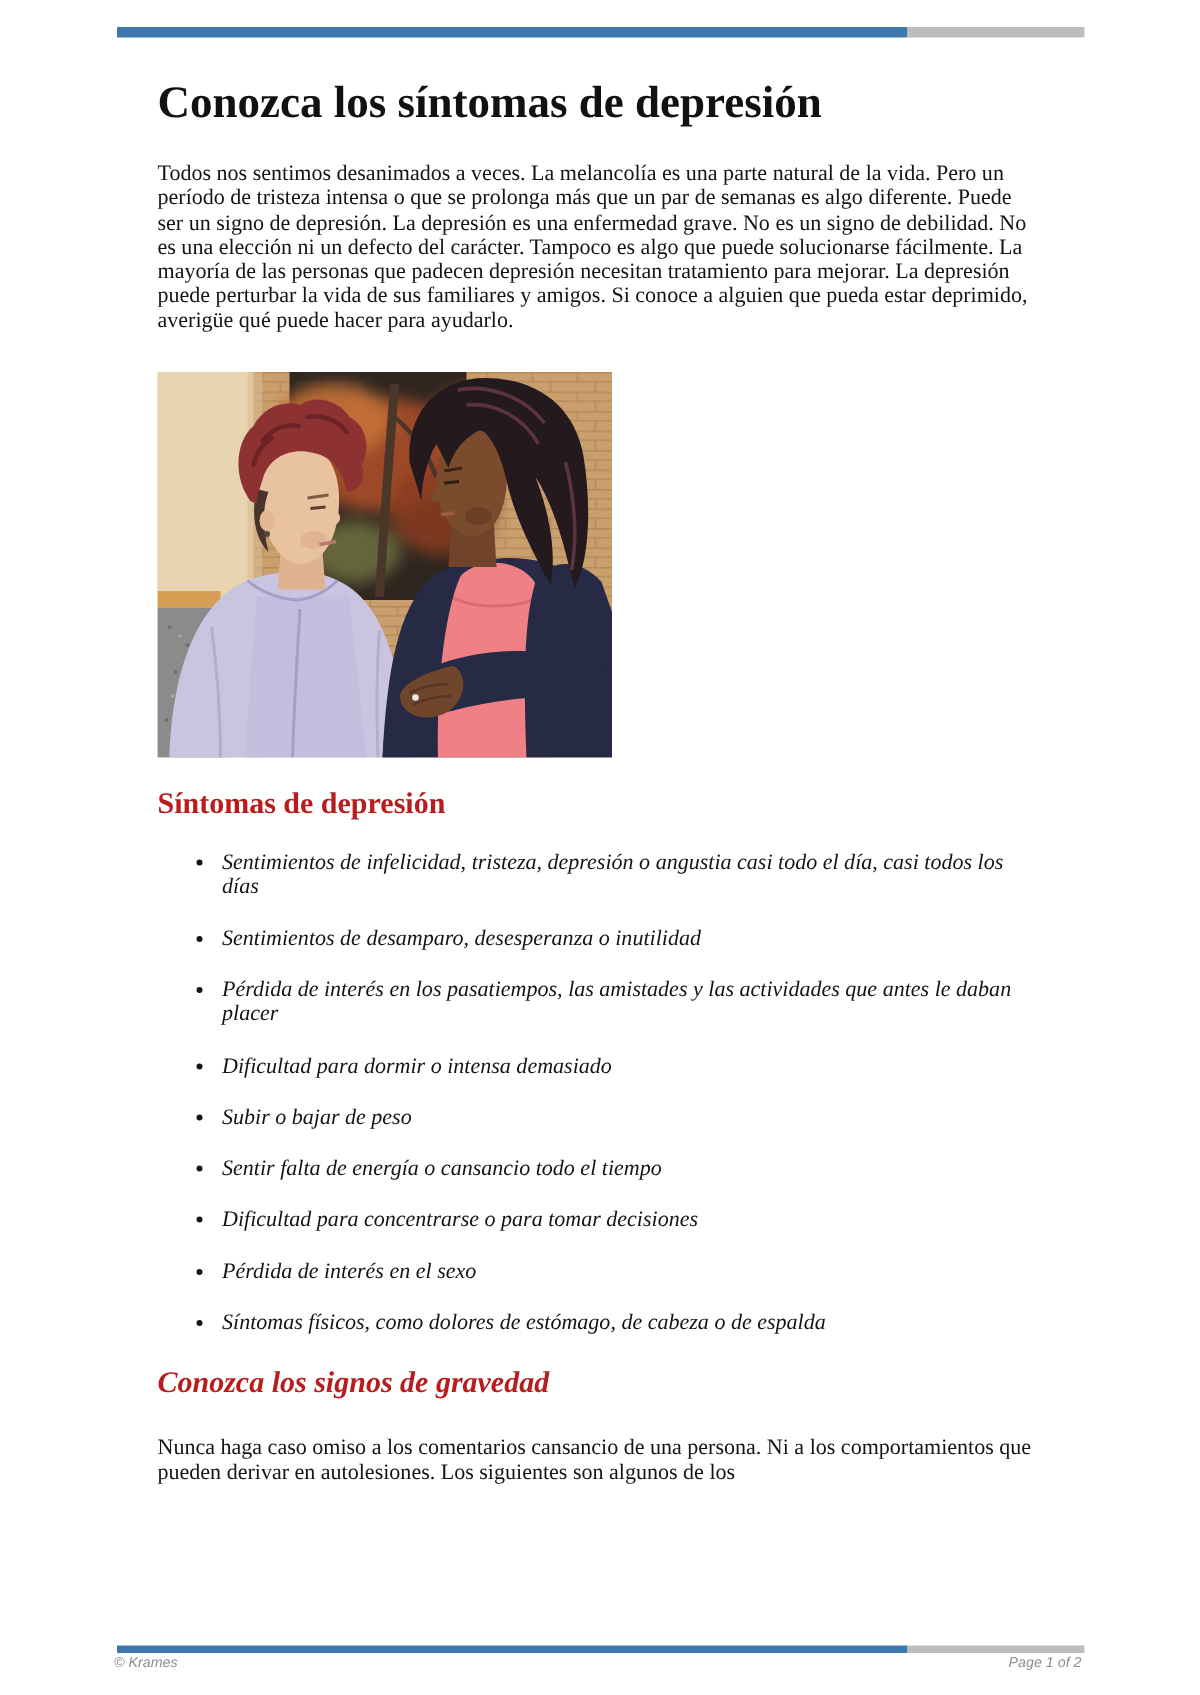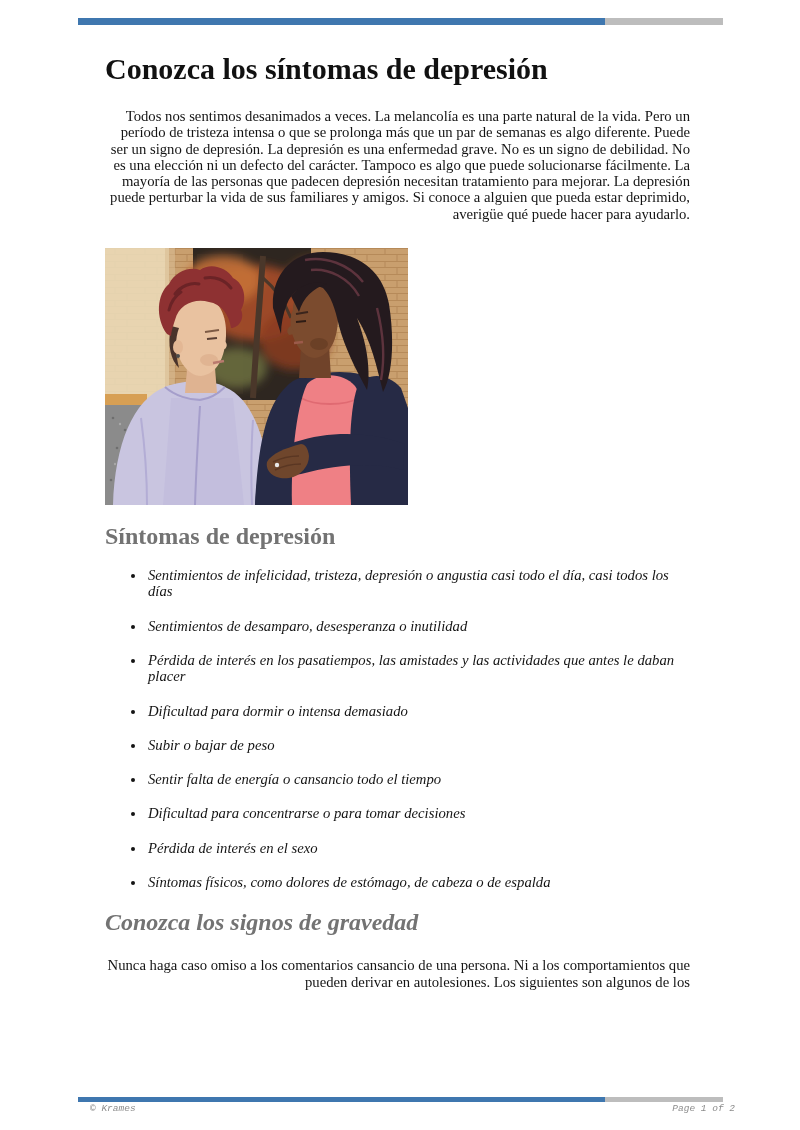--- a/index.html
+++ b/index.html
@@ -18,46 +18,46 @@
   .rule .blue{width:527px;background:#3f77af;height:100%;}
   .rule .gray{flex:1;background:#bdbdbd;height:100%;}
   
   .content{position:absolute;left:105px;top:0;width:585px;}
   h1.title{
     margin:50px 0 0 0;
     font-size:30px;line-height:37px;font-weight:bold;color:#111;
   }
   p.body-text{
     margin:21px 0 0 0;
-    font-size:14.7px;line-height:16.3px;text-align:right;
+    font-size:14.7px;line-height:16.3px;
   }
   figure.photo{
     margin:26px 0 0 0;padding:0;
     width:303px;height:257px;
   }
   figure.photo svg{display:block;}
   h2.section-heading{
     margin:17px 0 0 0;
-    font-size:24px;line-height:28px;font-weight:bold;color:#737373;
+    font-size:20px;line-height:28px;font-weight:bold;color:#b91c1c;
   }
   h2.second{margin-top:15px;font-style:italic;}
   p.lead{margin:20px 0 0 0;font-size:14.7px;line-height:16.3px;}
   ul.symptoms{
     margin:17px 0 0 0;padding:0 0 0 41px;
     list-style:disc;
   }
   ul.symptoms li{
     font-size:14.7px;line-height:16.3px;
     margin:0 0 18px 0;padding-left:2px;font-style:italic;
   }
   
   .footer-row{
-    position:absolute;left:90px;top:1103px;width:645px;
+    position:absolute;left:76px;top:1103px;width:645px;
     display:flex;justify-content:space-between;align-items:center;
-    font-family:Liberation Mono, monospace;
+    font-family:Liberation Sans, sans-serif;
     font-style:italic;font-size:9.5px;color:#8c8c8c;
   }
 </style>
 </head>
 <body>
 
 <div class="page">
 
   <div class="rule rule-top">
     <div class="blue"></div>

